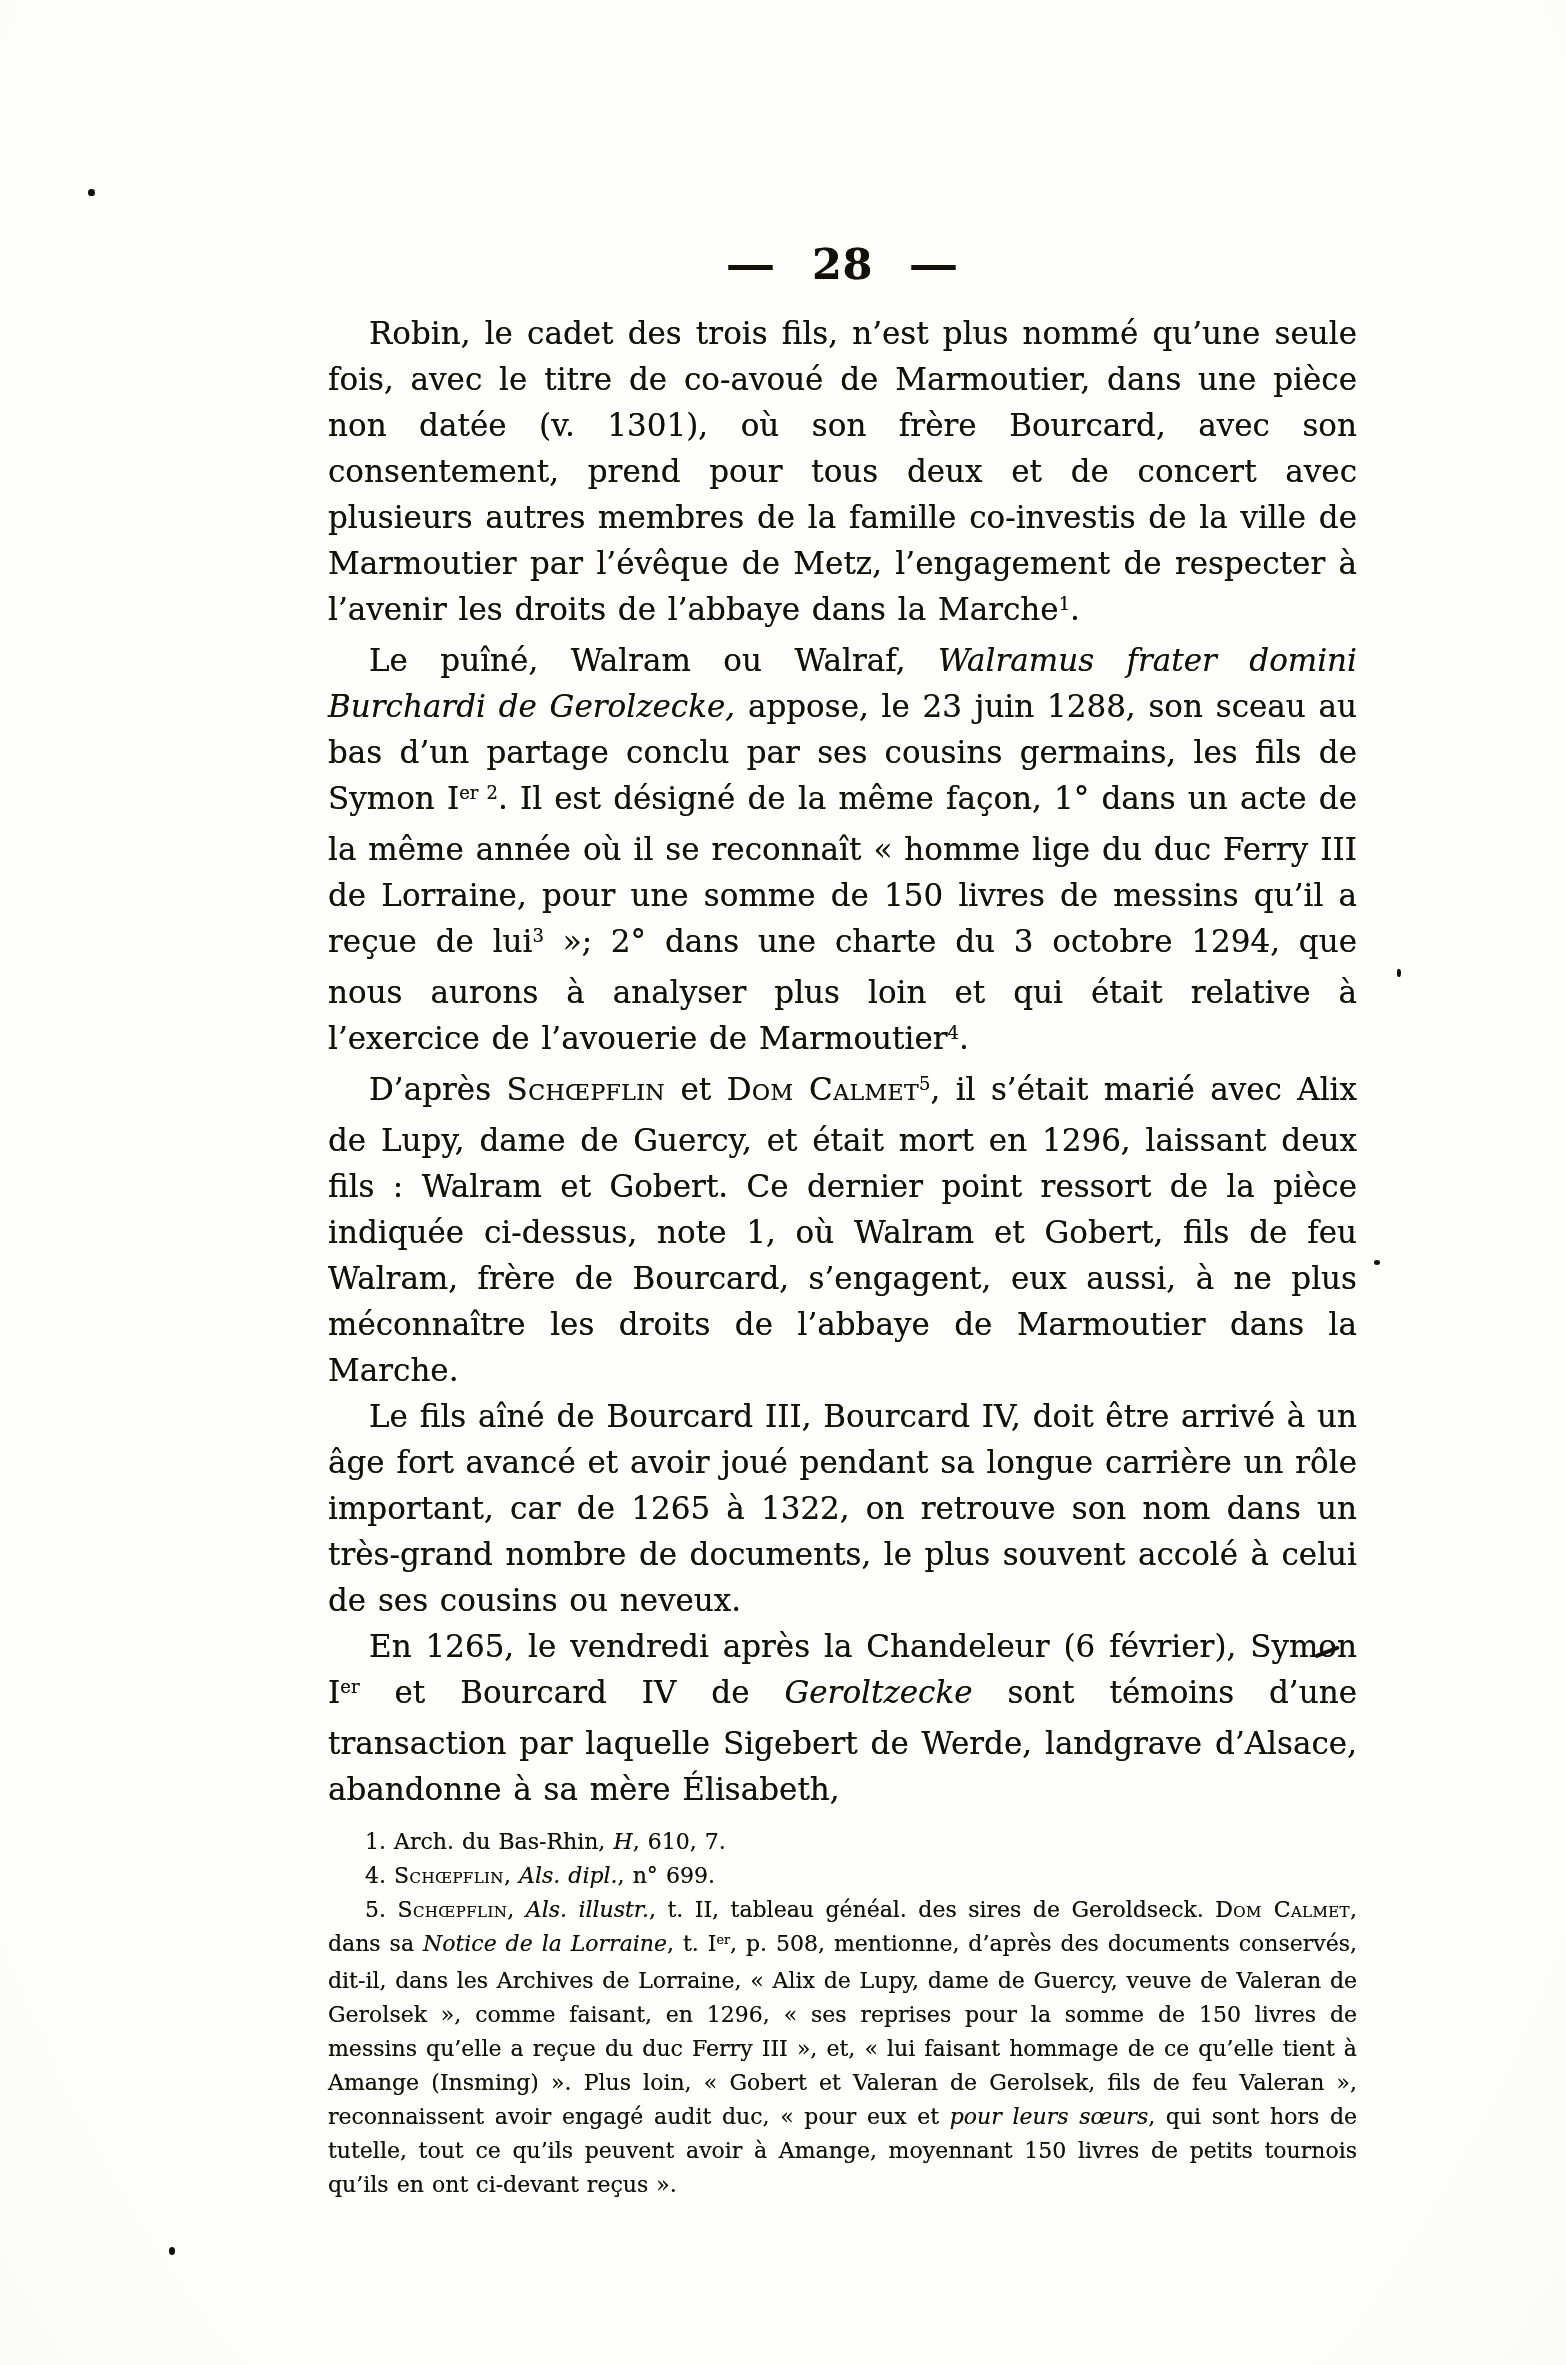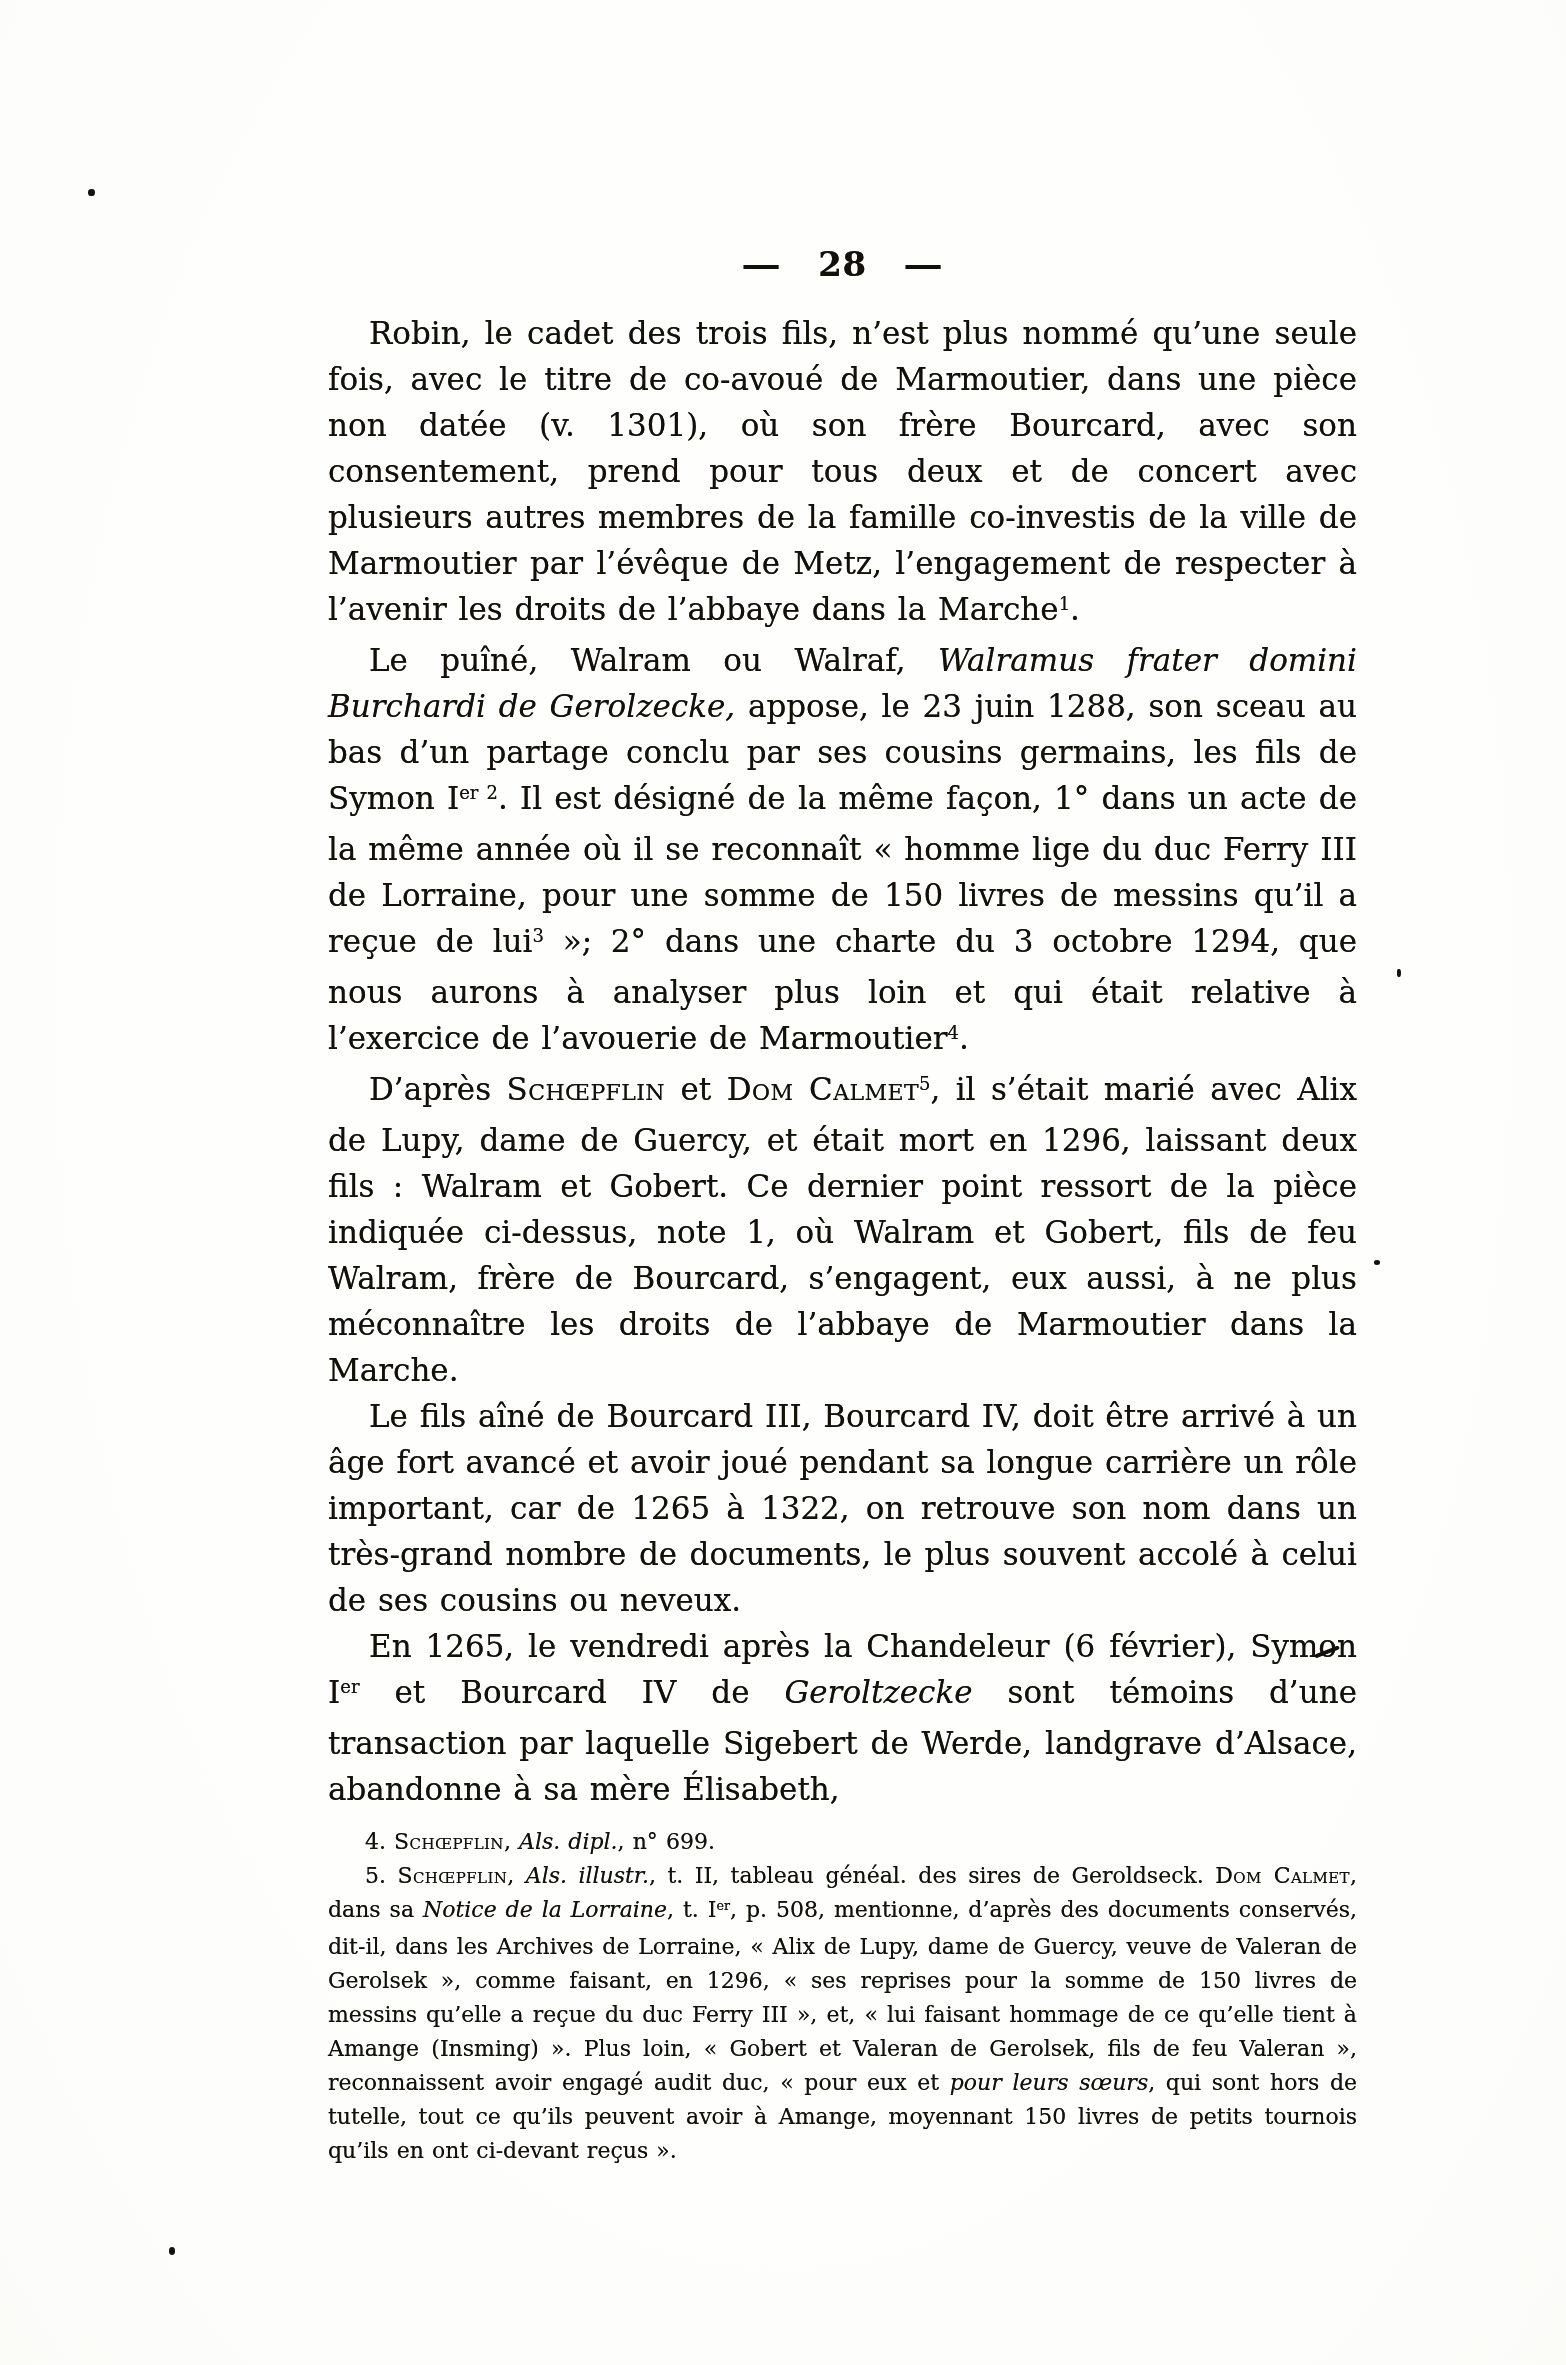--- a/index.html
+++ b/index.html
@@ -20,21 +20,21 @@
     text-shadow: 0 0 0.4px rgba(10,8,4,0.65);
   }
   .textblock {
     position: absolute;
     left: 328px;
     top: 241px;
     width: 1029px;
   }
   .page-head {
     text-align: center;
-    font-size: 34px;
+    font-size: 43px;
     font-weight: bold;
     height: 46px;
     line-height: 46px;
     margin-bottom: 22.5px;
     letter-spacing: 0.7px;
   }
   .page-head .pagenum {
     display: inline-block;
     margin: 0 39px;
   }
@@ -100,19 +100,20 @@
 
     <div class="bodytext">
       <p><span class="seg-n">Robin, le cadet des trois fils, n’est plus nommé qu’une seule fois, avec le titre de co-avoué de Marmoutier, dans une pièce non datée (v. 1301), où son frère Bourcard, avec son consentement, prend pour tous deux et de concert avec plusieurs autres membres de la famille co-investis de la ville de Marmoutier par l’évêque de Metz, l’engagement de respecter à l’avenir les droits de l’abbaye dans la Marche</span><span class="seg-sup">1</span><span class="seg-n">.</span></p>
       <p><span class="seg-n">Le puîné, Walram ou Walraf, </span><span class="seg-i">Walramus frater domini Burchardi de Gerolzecke,</span><span class="seg-n"> appose, le 23 juin 1288, son sceau au bas d’un partage conclu par ses cousins germains, les fils de Symon I</span><span class="seg-sup">er 2</span><span class="seg-n">. Il est désigné de la même façon, 1° dans un acte de la même année où il se reconnaît « homme lige du duc Ferry III de Lorraine, pour une somme de 150 livres de messins qu’il a reçue de lui</span><span class="seg-sup">3</span><span class="seg-n"> »; 2° dans une charte du 3 octobre 1294, que nous aurons à analyser plus loin et qui était relative à l’exercice de l’avouerie de Marmoutier</span><span class="seg-sup">4</span><span class="seg-n">.</span></p>
       <p><span class="seg-n">D’après </span><span class="seg-sc">Schœpflin</span><span class="seg-n"> et </span><span class="seg-sc">Dom Calmet</span><span class="seg-sup">5</span><span class="seg-n">, il s’était marié avec Alix de Lupy, dame de Guercy, et était mort en 1296, laissant deux fils : Walram et Gobert. Ce dernier point ressort de la pièce indiquée ci-dessus, note 1, où Walram et Gobert, fils de feu Walram, frère de Bourcard, s’engagent, eux aussi, à ne plus méconnaître les droits de l’abbaye de Marmoutier dans la Marche.</span></p>
       <p><span class="seg-n">Le fils aîné de Bourcard III, Bourcard IV, doit être arrivé à un âge fort avancé et avoir joué pendant sa longue carrière un rôle important, car de 1265 à 1322, on retrouve son nom dans un très-grand nombre de documents, le plus souvent accolé à celui de ses cousins ou neveux.</span></p>
       <p><span class="seg-n">En 1265, le vendredi après la Chandeleur (6 février), Symon I</span><span class="seg-sup">er</span><span class="seg-n"> et Bourcard IV de </span><span class="seg-i">Geroltzecke</span><span class="seg-n"> sont témoins d’une transaction par laquelle Sigebert de Werde, landgrave d’Alsace, abandonne à sa mère Élisabeth,</span></p>
     </div>
 
     <div class="footnotes">
+      <p><span class="seg-n">1. Arch. du Bas-Rhin, </span><span class="seg-i">H</span><span class="seg-n">, 610, 7.</span></p>
       <p><span class="seg-n">4. </span><span class="seg-sc">Schœpflin</span><span class="seg-n">, </span><span class="seg-i">Als. dipl.</span><span class="seg-n">, n° 699.</span></p>
       <p><span class="seg-n">5. </span><span class="seg-sc">Schœpflin</span><span class="seg-n">, </span><span class="seg-i">Als. illustr.</span><span class="seg-n">, t. II, tableau généal. des sires de Geroldseck. </span><span class="seg-sc">Dom Calmet</span><span class="seg-n">, dans sa </span><span class="seg-i">Notice de la Lorraine</span><span class="seg-n">, t. I</span><span class="seg-sup">er</span><span class="seg-n">, p. 508, mentionne, d’après des documents conservés, dit-il, dans les Archives de Lorraine, « Alix de Lupy, dame de Guercy, veuve de Valeran de Gerolsek », comme faisant, en 1296, « ses reprises pour la somme de 150 livres de messins qu’elle a reçue du duc Ferry III », et, « lui faisant hommage de ce qu’elle tient à Amange (Insming) ». Plus loin, « Gobert et Valeran de Gerolsek, fils de feu Valeran », reconnaissent avoir engagé audit duc, « pour eux et </span><span class="seg-i">pour leurs sœurs</span><span class="seg-n">, qui sont hors de tutelle, tout ce qu’ils peuvent avoir à Amange, moyennant 150 livres de petits tournois qu’ils en ont ci-devant reçus ».</span></p>
     </div>
 
   </div>
 </div>
 
 
 </body></html>

